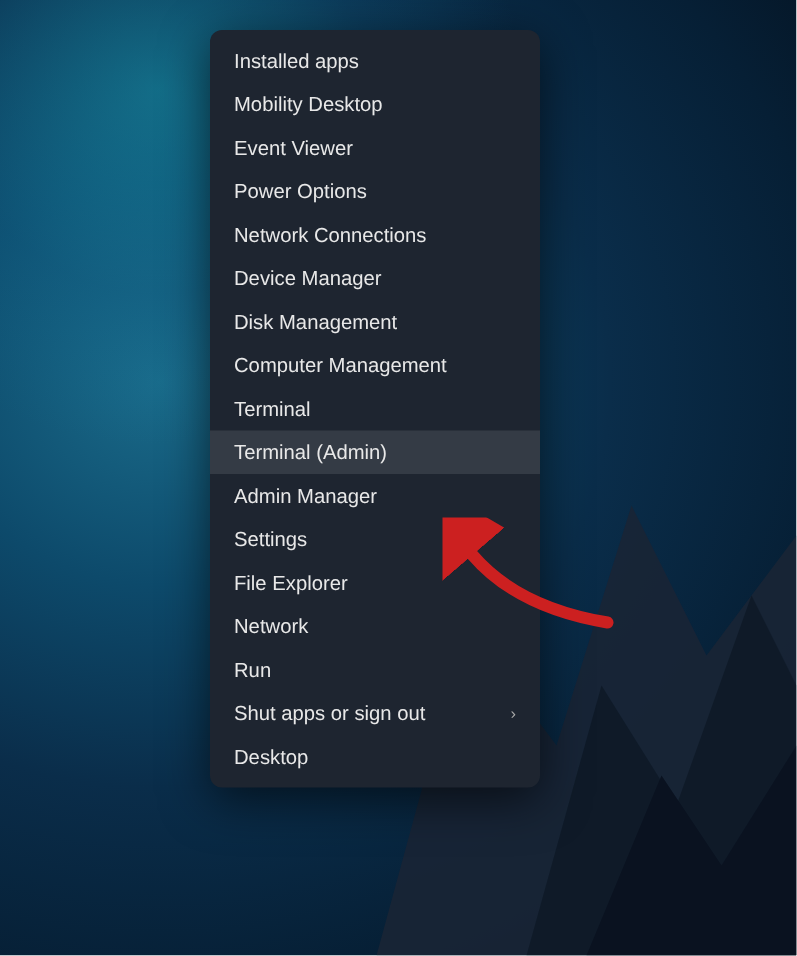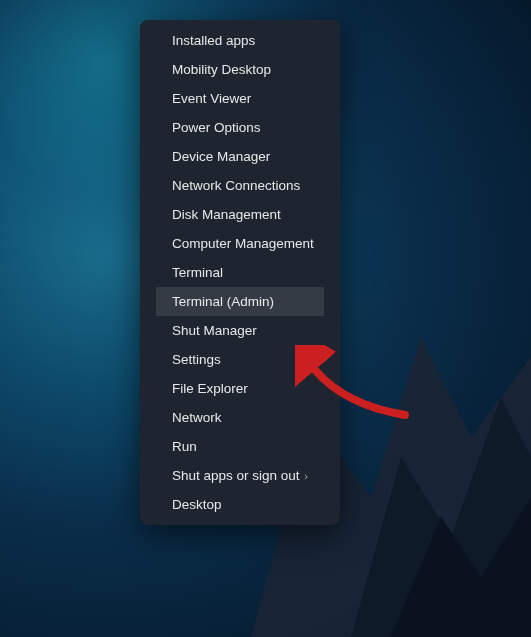--- a/index.html
+++ b/index.html
@@ -34,24 +34,24 @@
       left: 0;
       width: 350px;
       height: 300px;
       background: radial-gradient(ellipse at 30% 20%, rgba(30, 180, 200, 0.4) 0%, rgba(20, 120, 160, 0.2) 40%, transparent 70%);
     }
 
     .context-menu {
       position: absolute;
       left: 140px;
       top: 20px;
-      width: 200px;
+      width: 220px;
       background: #1e2530;
       border-radius: 8px;
-      padding: 6px 16px;
+      padding: 6px 0;
       box-shadow: 0 8px 32px rgba(0,0,0,0.6);
       z-index: 10;
     }
 
     .menu-item {
       display: flex;
       align-items: center;
       justify-content: space-between;
       padding: 7px 16px;
       color: #e8e8e8;
@@ -99,39 +99,39 @@
     <div class="menu-item">
       <span>Mobility Desktop</span>
     </div>
     <div class="menu-item">
       <span>Event Viewer</span>
     </div>
     <div class="menu-item">
       <span>Power Options</span>
     </div>
     <div class="menu-item">
-      <span>Device Manager</span>
+      <span>Network Connections</span>
     </div>
     <div class="menu-item">
-      <span>Network Connections</span>
+      <span>Device Manager</span>
     </div>
     <div class="menu-item">
       <span>Disk Management</span>
     </div>
     <div class="menu-item">
       <span>Computer Management</span>
     </div>
     <div class="menu-item">
       <span>Terminal</span>
     </div>
     <div class="menu-item highlighted">
       <span>Terminal (Admin)</span>
     </div>
     <div class="menu-item">
-      <span>Shut Manager</span>
+      <span>Admin Manager</span>
     </div>
     <div class="menu-item">
       <span>Settings</span>
     </div>
     <div class="menu-item">
       <span>File Explorer</span>
     </div>
     <div class="menu-item">
       <span>Network</span>
     </div>

